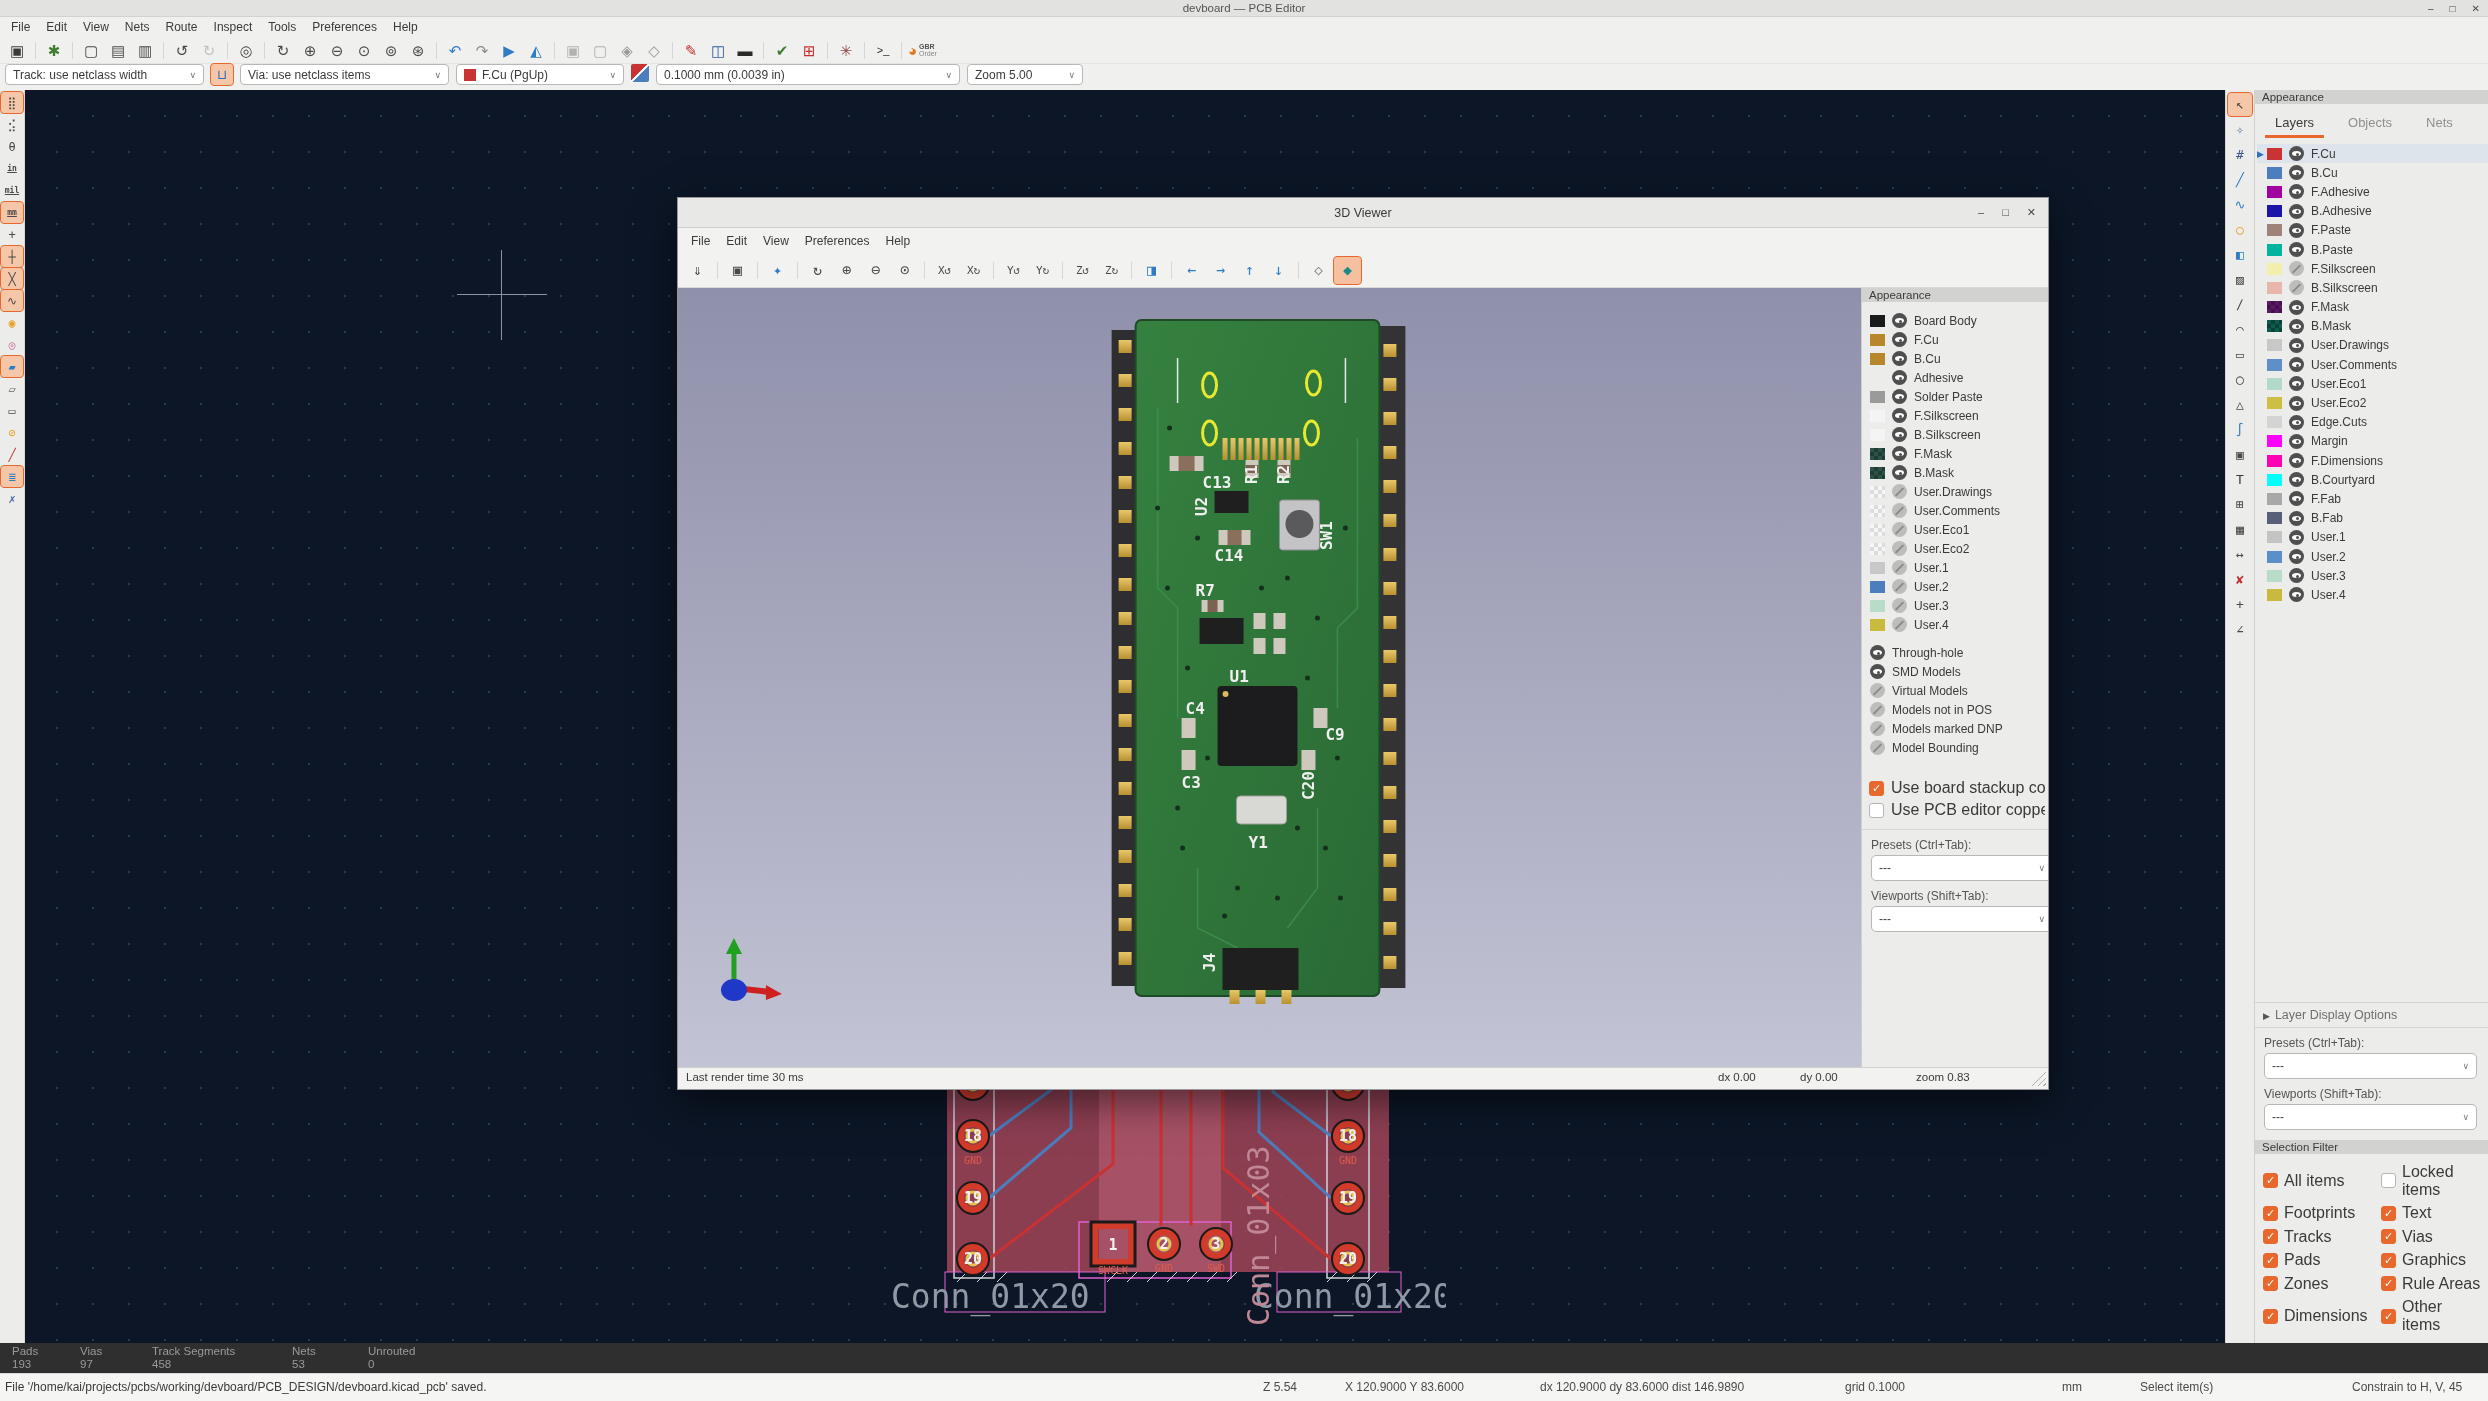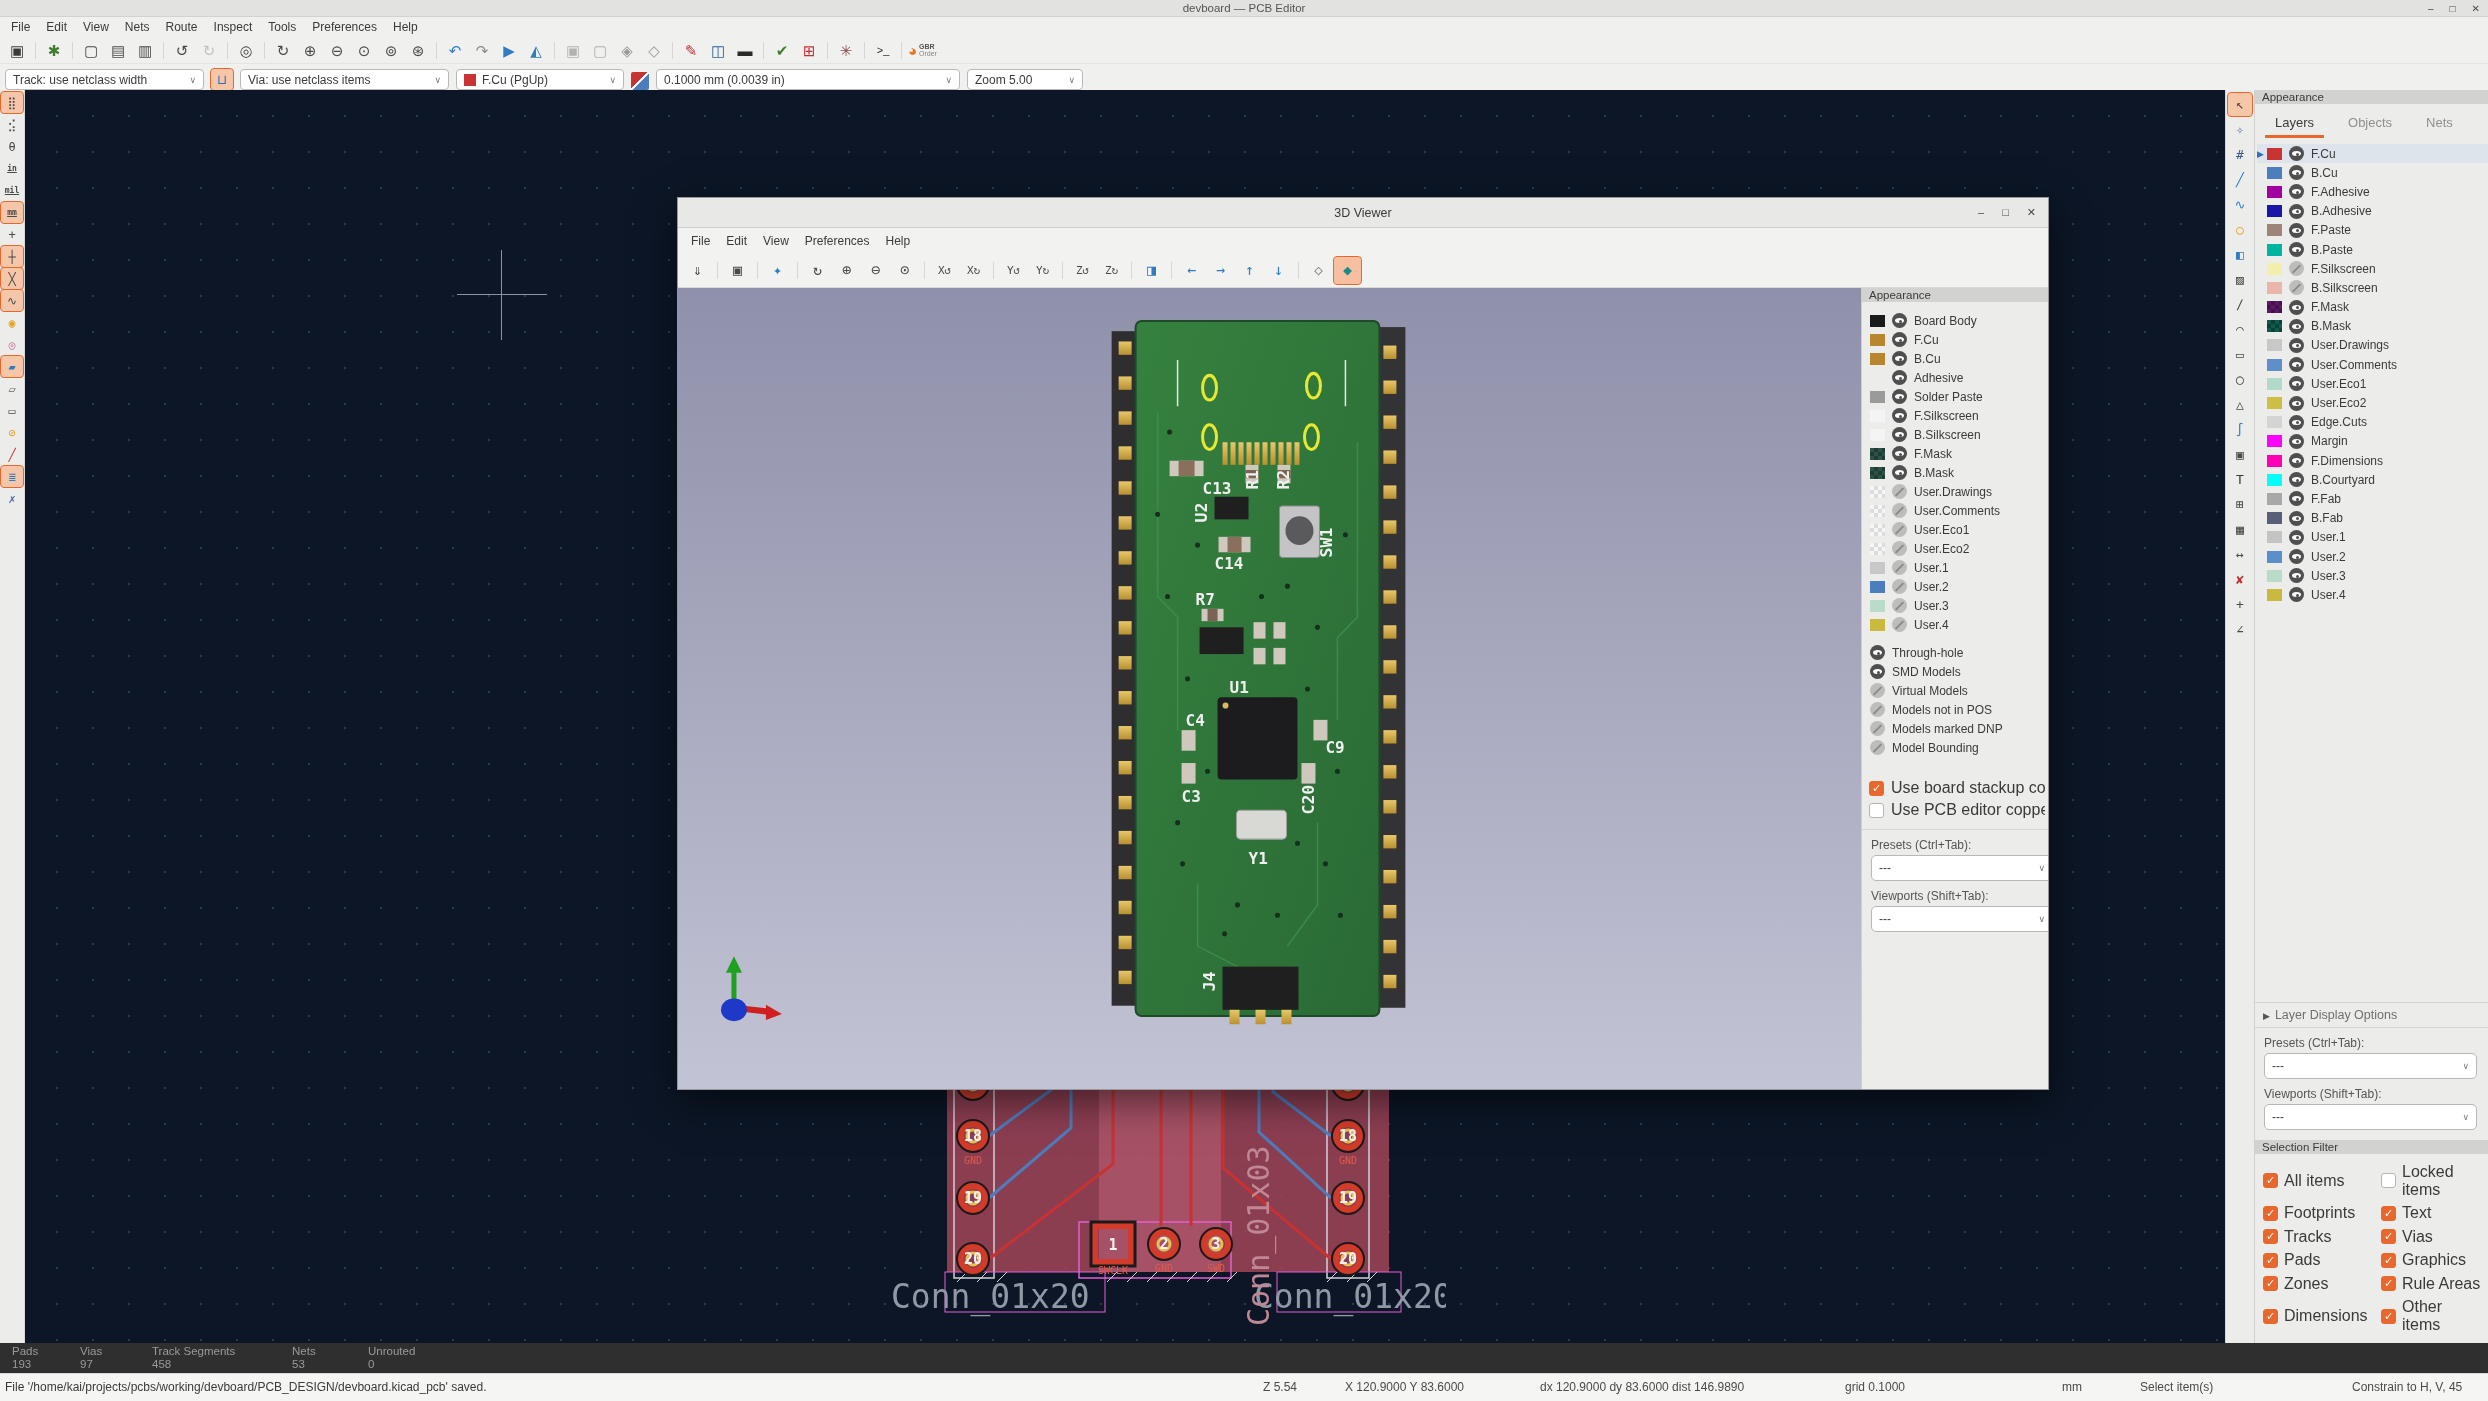--- a/index.html
+++ b/index.html
@@ -11,21 +11,21 @@
   .win-controls{position:absolute;right:8px;top:0;height:100%;display:flex;gap:16px;align-items:center;color:#4a4a4a;font-size:10px}
   .win-controls span{cursor:default}
   .menubar{height:20px;background:#f0f0ee;display:flex;align-items:center;padding-left:3px}
   .menu-item{padding:2px 8px;border-radius:3px}
   .toolbar-main{height:26px;background:#f0f0ee;display:flex;align-items:center;padding-left:4px;gap:1px;border-bottom:1px solid #e4e4e2}
   .tool{min-width:24px;height:22px;display:flex;align-items:center;justify-content:center;font-size:15px;border-radius:3px;padding:0 1px}
   .tool .g{line-height:1}
   .tb-sep{width:1px;height:17px;background:#d6d6d4;margin:0 4px}
   .gbr-text{font-size:7px;line-height:7px;color:#555;margin-left:2px;font-weight:bold}
   .gbr-text div:last-child{font-weight:normal;color:#888}
-  .toolbar-options{height:26px;background:#f0f0ee;border-bottom:1px solid #cfcfcd;display:flex;align-items:flex-end;gap:7px;padding:0 5px}
+  .toolbar-options{height:26px;background:#f0f0ee;border-bottom:1px solid #cfcfcd;display:flex;align-items:flex-start;gap:7px;padding:0 5px}
   .combo{background:#fff;border:1px solid #b8b8b6;border-radius:4px;height:19px;display:flex;align-items:center;padding:0 7px;gap:6px;font-size:12px;color:#3a3a3a}
   .combo .chev{margin-left:auto;color:#777;font-size:9px}
   .lswatch{width:12px;height:12px;background:#c83434;flex:none}
   .opt-btn{width:22px;height:21px;border-radius:3px;display:flex;align-items:center;justify-content:center;color:#2f6bbf;font-size:13px}
   .opt-btn.active{background:#f6c6a8;outline:1px solid #e8672c}
   .layer-pair{width:18px;height:18px;background:linear-gradient(135deg,#c83434 0 45%,#fff 45% 55%,#4c7dbd 55% 100%);border-radius:2px}
   
   .workspace{position:absolute;top:90px;left:0;right:0;bottom:58px;display:flex}
   .left-toolbar{width:24px;background:#ececea;border-right:1px solid #d8d8d6;display:flex;flex-direction:column;align-items:center;padding-top:2px;gap:1px}
   .vtool{width:22px;height:21px;border-radius:3px;display:flex;align-items:center;justify-content:center;font-size:12px;color:#4a4a4a;font-family:"DejaVu Sans Mono",monospace;flex:none}
@@ -831,20 +831,27 @@
             <span>---</span>
               <span class="chev">∨</span>
           </div>
           <div class="combo-label">Viewports (Shift+Tab):</div>
           <div class="combo panel-combo" style="width:166px">
             <span>---</span>
               <span class="chev">∨</span>
           </div>
         </div>
       </div>
+      <div class="dlg-status">
+        <span style="left:8px">Last render time 30 ms</span>
+        <span style="left:1040px">dx 0.00</span>
+        <span style="left:1122px">dy 0.00</span>
+        <span style="left:1238px">zoom 0.83</span>
+        <span class="grip"></span>
+      </div>
     </div>
   </div>
 
   <div class="right-toolbar" id="right-toolbar">
       <div class="rtool active" style="color: rgb(58, 58, 58);">↖</div>
       <div class="rtool">✧</div>
       <div class="rtool">#</div>
       <div class="rtool" style="color: rgb(47, 124, 196);">╱</div>
       <div class="rtool" style="color: rgb(47, 124, 196);">∿</div>
       <div class="rtool" style="color: rgb(232, 160, 32);">○</div>

